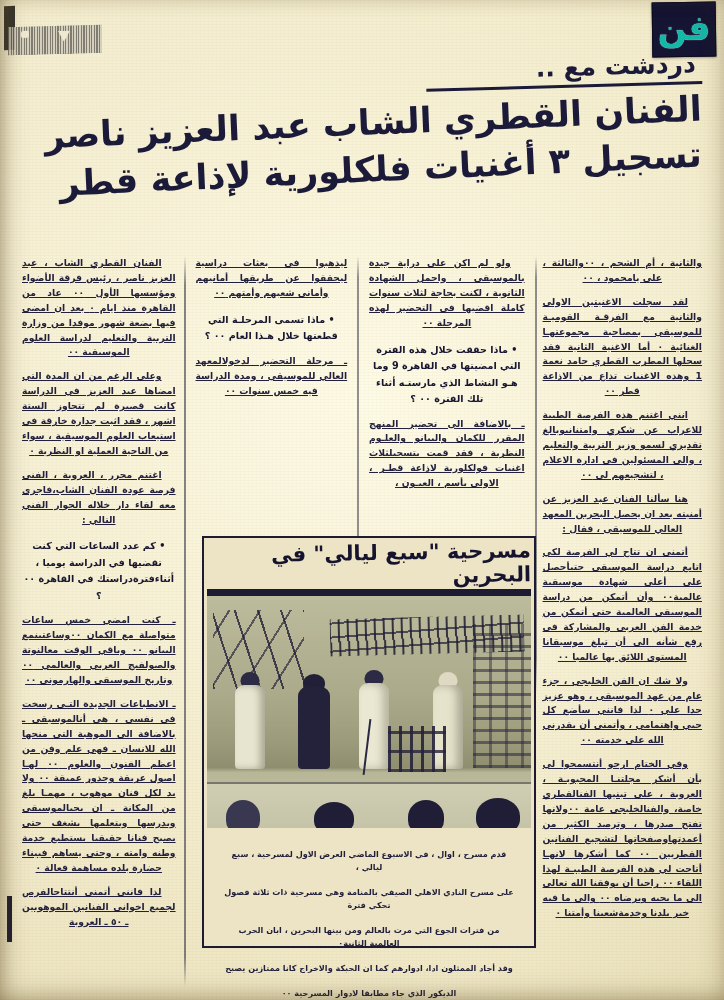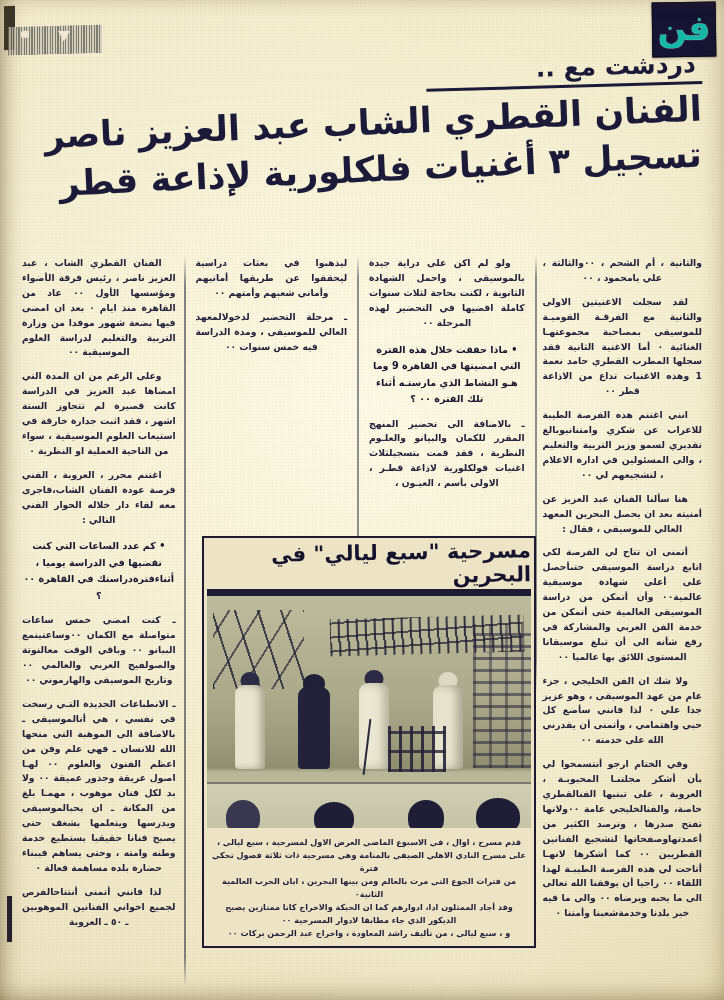--- a/index.html
+++ b/index.html
@@ -114,20 +114,21 @@
   p.body{
     margin:0 0 9px 0;
     font-size:9.2px;line-height:1.62;
     color:#22203c;
     text-align:justify;
     text-align-last:center;
     direction:rtl;
     font-weight:600;
     text-indent:14px;
     letter-spacing:.1px;
+    text-decoration:underline;
   }
   p.body.noind{text-indent:0;}
   p.q{
     margin:11px 0 9px 0;
     font-size:9.6px;line-height:1.72;
     color:#16142f;font-weight:700;
     direction:rtl;text-align:center;
   }
   p.body.dash{text-indent:0;}
 
@@ -211,21 +212,21 @@
   .ah1{left:6%;width:34px;height:34px;background:#3a3750;}
   .ah2{left:33%;width:40px;height:32px;}
   .ah3{left:62%;width:36px;height:34px;}
   .ah4{left:83%;width:44px;height:36px;}
 
   .caption{
     padding:8px 4px 0 4px;
     font-size:8.1px;line-height:1.6;color:#201e3a;
     direction:rtl;text-align:center;font-weight:600;
   }
-  .caption p{margin:0;}
+  .caption p{margin:12px;}
 
   
   .btick{position:absolute;left:7px;bottom:58px;width:5px;height:46px;background:#1f1d33;}
 </style>
 </head>
 <body>
 
 <div class="paper"></div>
 <div class="grain"></div>
 
@@ -255,20 +256,21 @@
       <p class="q">• كم عدد الساعات التي كنت تقضيها في الدراسة يوميا ، أثناءفترةدراستك في القاهرة ٠٠ ؟</p>
       <p class="body dash">ـ كنت امضي خمس ساعات متواصلة مع الكمان ٠٠وساعتينمع البيانو ٠٠ وباقي الوقت معالنوتة والصولفيج العربي والعالمي ٠٠ وتاريخ الموسيقى والهارموني ٠٠</p>
       <p class="body dash">ـ الانطباعات الجديدة التـي رسخت في نفسي ، هي أنالموسيقى ـ بالاضافة الى الموهبة التي منحها الله للانسان ـ فهي علم وفن من اعظم الفنون والعلوم ٠٠ لهـا اصول عريقة وجذور عميقة ٠٠ ولا بد لكل فنان موهوب ، مهمـا بلغ من المكانة ـ ان يحبالموسيقى ويدرسها ويتعلمها بشغف حتى يصبح فنانا حقيقيا يستطيع خدمة وطنه وامته ، وحتى يساهم فيبناء حضارة بلده مساهمة فعالة ٠</p>
       <p class="body">لذا فانني أتمنى أنتتاحالفرص لجميع اخواني الفنانين الموهوبين ـ ٥٠ ـ العروبة</p>
     </div>
 
     <div class="rule"></div>
 
     <div class="col col-2">
       <p class="body noind">ليذهبوا في بعثات دراسية ليحققوا عن طريقها أمانيهم وأماني شعبهم وأمتهم ٠٠</p>
+      <p class="q">• ماذا تسمى المرحلـة التي قطعتها خلال هـذا العام ٠٠ ؟</p>
       <p class="body dash">ـ مرحلة التحضير لدخولالمعهد العالي للموسيقى ، ومدة الدراسة فيه خمس سنوات ٠٠</p>
     </div>
 
     <div class="rule short"></div>
 
     <div class="col col-3">
       <p class="body">ولو لم اكن على دراية جيدة بالموسيقى ، واحمل الشهادة الثانوية ، لكنت بحاجة لثلاث سنوات كاملة اقضيها في التحضير لهذه المرحلة ٠٠</p>
       <p class="q">• ماذا حققت خلال هذه الفترة التي امضيتها في القاهرة 9 وما هـو النشاط الذي مارستـه أثناء تلك الفترة ٠٠ ؟</p>
       <p class="body dash">ـ بالاضافة الى تحضير المنهج المقرر للكمان والبيانو والعلـوم النظرية ، فقد قمت بتسجيلثلاث اغنيات فولكلورية لاذاعة قطـر ، الاولى بأسم ، العيـون ،</p>
     </div>

